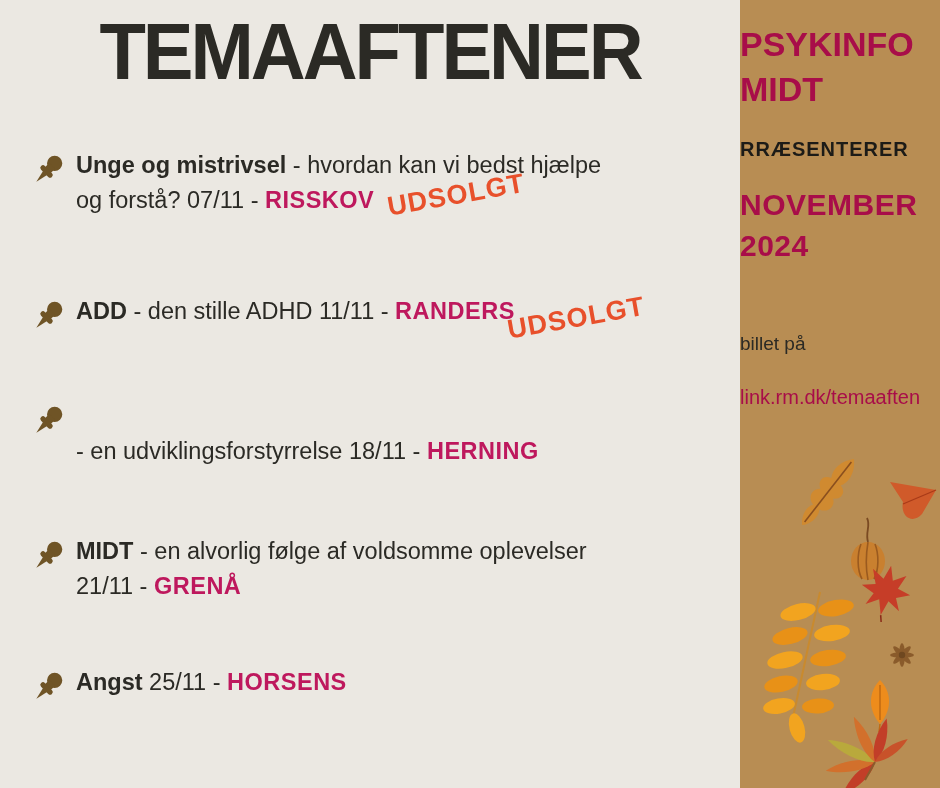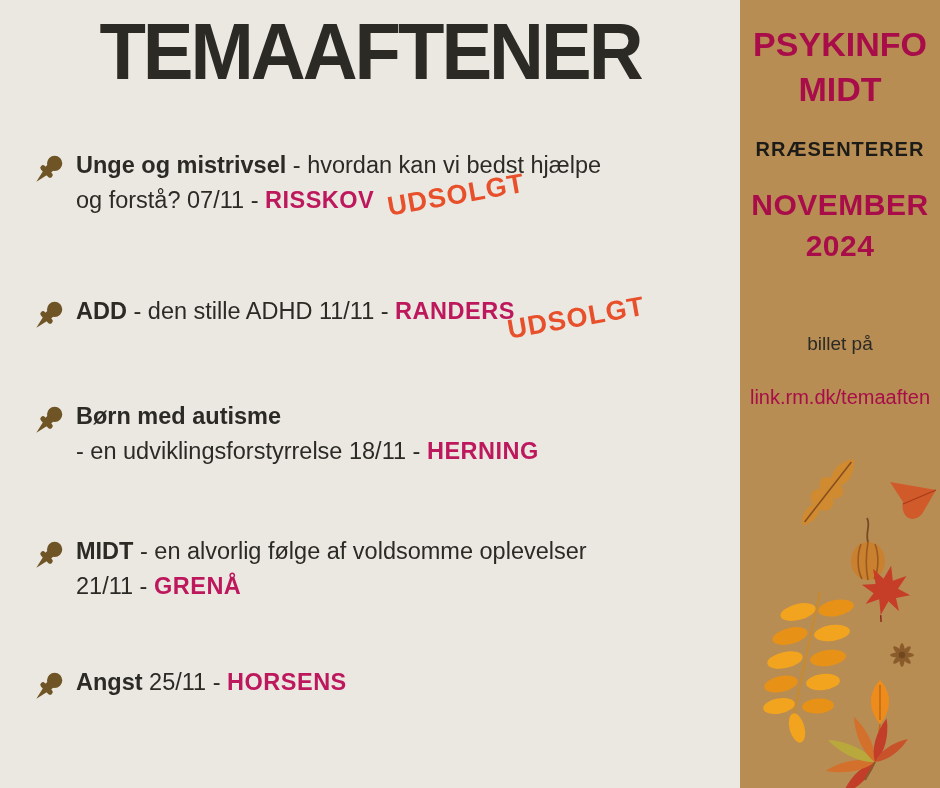--- a/index.html
+++ b/index.html
@@ -23,21 +23,21 @@
   .ev-bold{font-weight:700;color:#2B2A25;}
   .ev-city{font-weight:700;color:#be185d;letter-spacing:0.5px;}
   .soldout{
     position:absolute;font-size:27px;font-weight:700;color:#E8502B;
     letter-spacing:1px;transform:rotate(-10deg);transform-origin:left top;
     white-space:nowrap;
   }
   #soldout-1{left:385px;top:192px;}
   #soldout-2{left:505px;top:315px;}
 
-  .sb{position:absolute;left:0;width:200px;text-align:center;}
+  .sb{position:absolute;left:0;width:200px;text-align:left;}
   .sb-brand{top:22px;font-size:34px;font-weight:700;color:#A80D49;line-height:45px;letter-spacing:0;}
   .sb-presents{top:138px;font-size:20px;font-weight:700;color:#1C1B17;letter-spacing:1px;}
   .sb-month{top:184px;font-size:30px;font-weight:700;color:#A80D49;line-height:41px;letter-spacing:0.5px;}
   .sb-info{top:330px;font-size:19px;color:#2B2A25;line-height:27px;}
   .sb-link{top:386px;font-size:20px;color:#A80D49;font-weight:500;text-decoration:none;display:block;}
   .leaves{position:absolute;left:0;top:430px;width:200px;height:358px;}
 </style>
 </head>
 <body>
 
@@ -79,21 +79,21 @@
   <div class="event" style="top:399px;">
     <svg class="pin" viewBox="0 0 34 34">
       <g transform="rotate(45 17 17)" fill="#6F5426">
         <circle cx="17" cy="9" r="6.5"></circle>
         <rect x="13.5" y="12" width="7" height="7" rx="1.5"></rect>
         <rect x="10.5" y="16.5" width="13" height="4.5" rx="2.2"></rect>
         <path d="M17 31 L14.6 20.5 L19.4 20.5 Z"></path>
       </g>
     </svg>
     <div class="event-text">
-      <span class="ev-bold">Børn med autisme</span><br>
+      <br>
       <span>- en udviklingsforstyrrelse 18/11 - </span><span class="ev-city">HERNING</span>
     </div>
   </div>
 
   <div class="event" style="top:534px;">
     <svg class="pin" viewBox="0 0 34 34">
       <g transform="rotate(45 17 17)" fill="#6F5426">
         <circle cx="17" cy="9" r="6.5"></circle>
         <rect x="13.5" y="12" width="7" height="7" rx="1.5"></rect>
         <rect x="10.5" y="16.5" width="13" height="4.5" rx="2.2"></rect>

